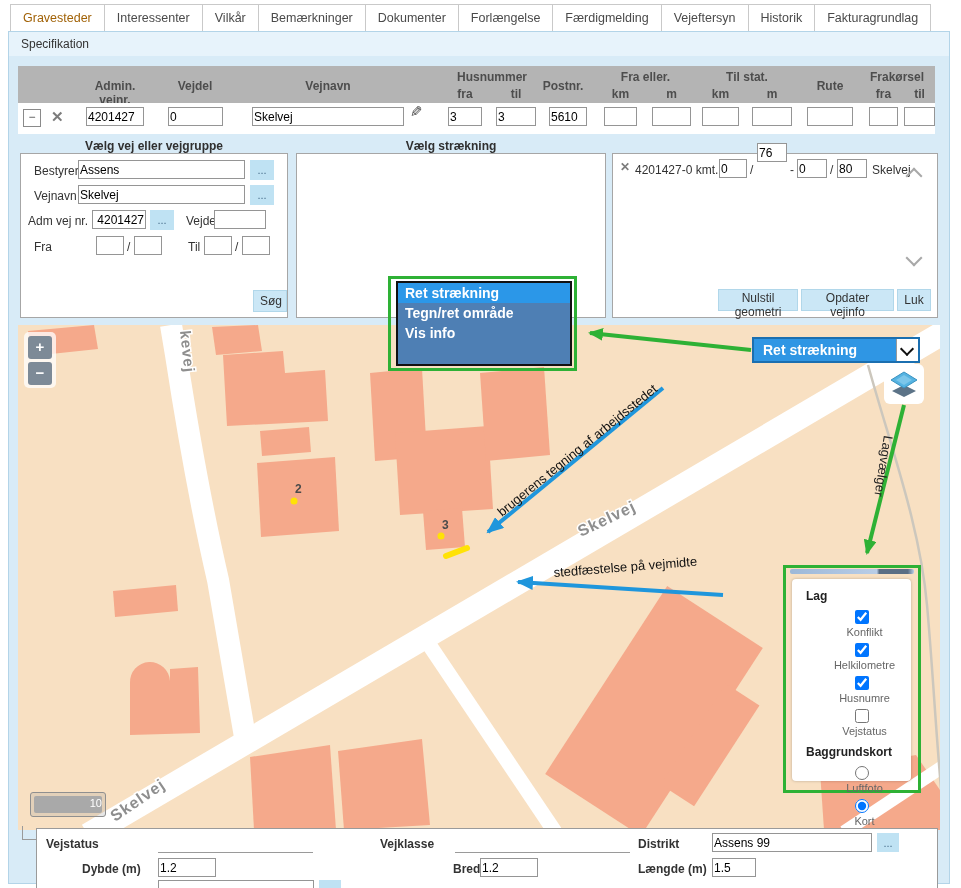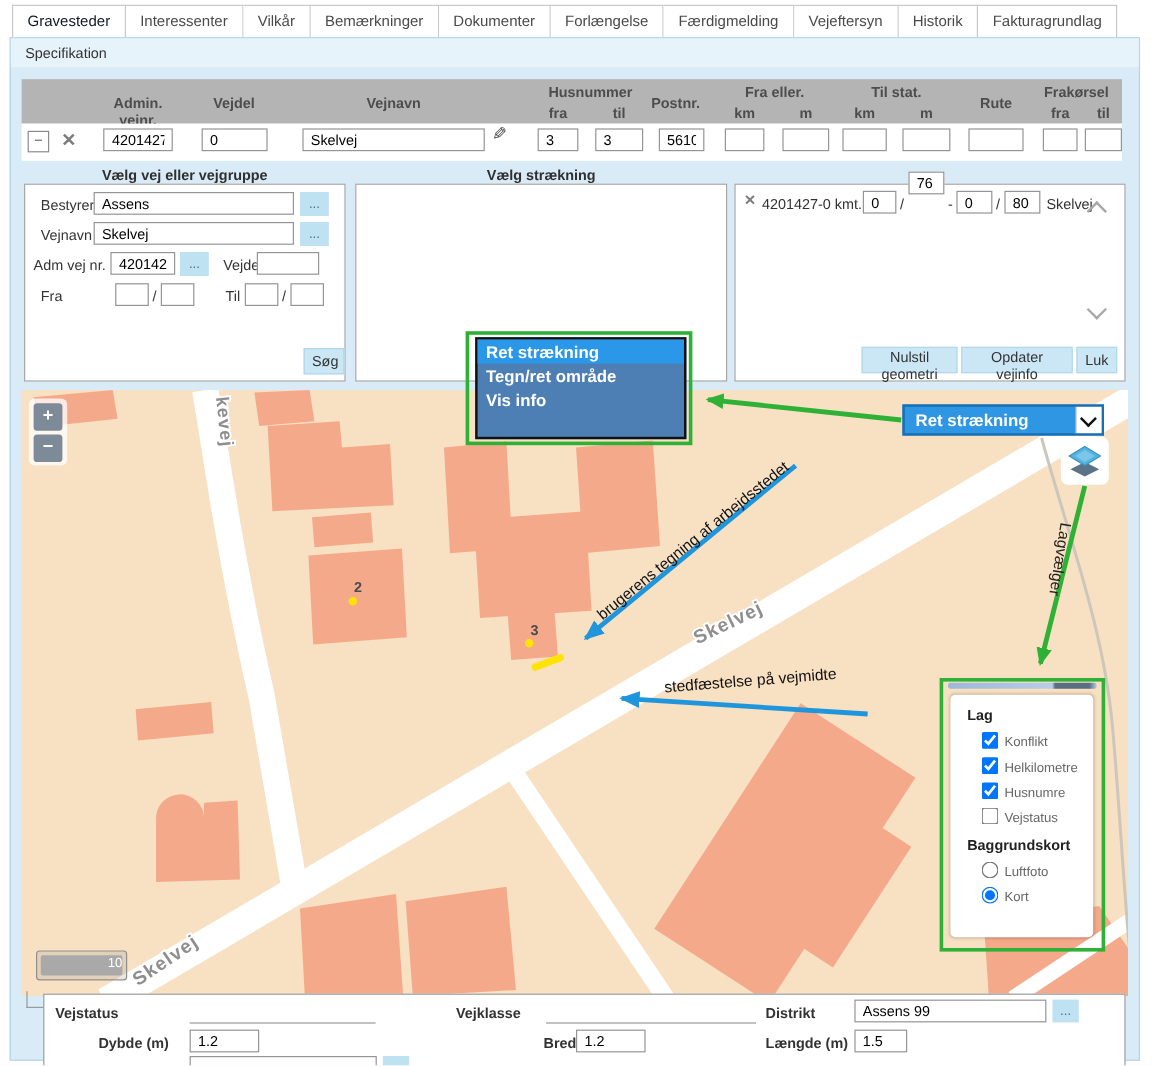--- a/index.html
+++ b/index.html
@@ -4,32 +4,32 @@
 <style>
   html,body{margin:0;padding:0;background:#fff;}
   .screen{position:relative;width:961px;height:888px;background:#fff;overflow:hidden;
           font-family:"Liberation Sans",sans-serif;color:#333;}
   .abs{position:absolute;}
   
   .tabbar{position:absolute;left:10px;top:4px;display:flex;}
   .tab{background:#fff;border:1px solid #c9c9c9;border-left-width:0;padding:6px 12px 7px;
        font-size:12.5px;color:#4a4a4a;white-space:nowrap;}
   .tab:first-child{border-left-width:1px;}
-  .tab.active{color:#0f172a;border-bottom-color:#fff;}
+  .tab.active{color:#a16207;border-bottom-color:#fff;}
   
   .frame{position:absolute;left:8px;top:31px;width:942px;height:853px;background:#d8ebf7;
          border:1px solid #b3d4e8;box-sizing:border-box;}
   .specbar{position:absolute;left:9px;top:32px;width:940px;height:24px;background:#e7f3fb;
            font-size:12px;line-height:24px;padding-left:12px;box-sizing:border-box;}
   
   .ghead{position:absolute;left:18px;top:66px;width:917px;height:37px;background:#b4b4b4;}
   .ghl{position:absolute;font-size:12px;font-weight:bold;color:#4d4d4d;text-align:center;}
   .growbg{position:absolute;left:18px;top:103px;width:917px;height:31px;background:#fff;}
   .tin{position:absolute;border:1px solid #959595;background:#fff;font-family:"Liberation Sans",sans-serif;
-       font-size:12px;padding:0 6px;height:19px;box-sizing:border-box;}
+       font-size:12px;padding:0 1px;height:19px;box-sizing:border-box;}
   .sqbtn{position:absolute;width:16px;height:16px;border:1px solid #8a8a8a;background:#fff;
          font-size:12px;line-height:14px;text-align:center;color:#555;}
   .xicon{position:absolute;font-size:15px;font-weight:bold;color:#7c7c7c;}
   
   .phead{position:absolute;font-size:12px;font-weight:bold;color:#2f2f2f;text-align:center;}
   .panel{position:absolute;background:#fff;border:1px solid #a6a6a6;box-sizing:border-box;}
   .lbl{position:absolute;font-size:12px;color:#333;}
   .dots{position:absolute;background:#bfe2f3;color:#49708c;font-size:11px;text-align:center;
         line-height:14px;border:0;}
   .btn{position:absolute;background:#cbe7f6;border:1px solid #b1d7ea;color:#333;font-size:12px;
@@ -67,21 +67,21 @@
   .lagbtn{position:absolute;left:884px;top:364px;width:40px;height:40px;background:#fff;border-radius:6px;
           z-index:30;}
   
   .greenbox2{position:absolute;left:783px;top:565px;width:138px;height:228px;border:3px solid #2eb135;
              box-sizing:border-box;z-index:30;}
   .slider{position:absolute;left:790px;top:569px;width:124px;height:5px;z-index:31;border-radius:2px;
           background:linear-gradient(to right,#9db8d8 0%,#b9cde6 70%,#5a6e84 72%,#5a6e84 95%,#b9cde6 100%);}
   .lagpanel{position:absolute;left:792px;top:579px;width:119px;height:202px;background:#fff;border-radius:4px;
             box-shadow:0 0 3px rgba(0,0,0,.25);z-index:31;font-size:11px;color:#666;}
   .lagtitle{font-weight:bold;color:#222;font-size:12px;margin:10px 0 0 14px;}
-  .chkrow{display:flex;align-items:center;margin:7px 0 0 26px;}
+  .chkrow{display:flex;align-items:center;margin:7px 0 0 26px;flex-direction:column;}
   .chkrow input{margin:0 5px 0 0;width:14px;height:14px;}
   .chkrow span{position:relative;top:2px;}
   
   .formbox{position:absolute;left:36px;top:828px;width:902px;height:62px;background:#fff;
            border:1px solid #9a9a9a;box-sizing:border-box;z-index:20;}
   .treeL{position:absolute;left:22px;top:826px;width:13px;height:13px;border-left:1px solid #9a9a9a;
          border-bottom:1px solid #9a9a9a;z-index:21;}
   .flbl{position:absolute;font-size:12px;font-weight:bold;color:#333;z-index:22;}
   .uline{position:absolute;border-bottom:1px solid #9a9a9a;z-index:22;}
   .fin{z-index:22;}

